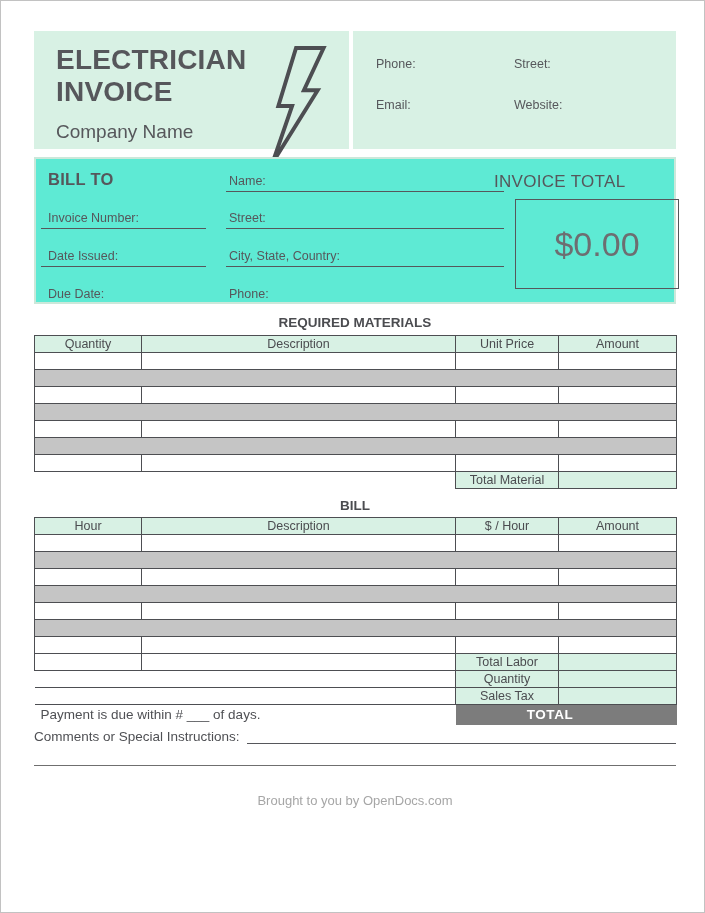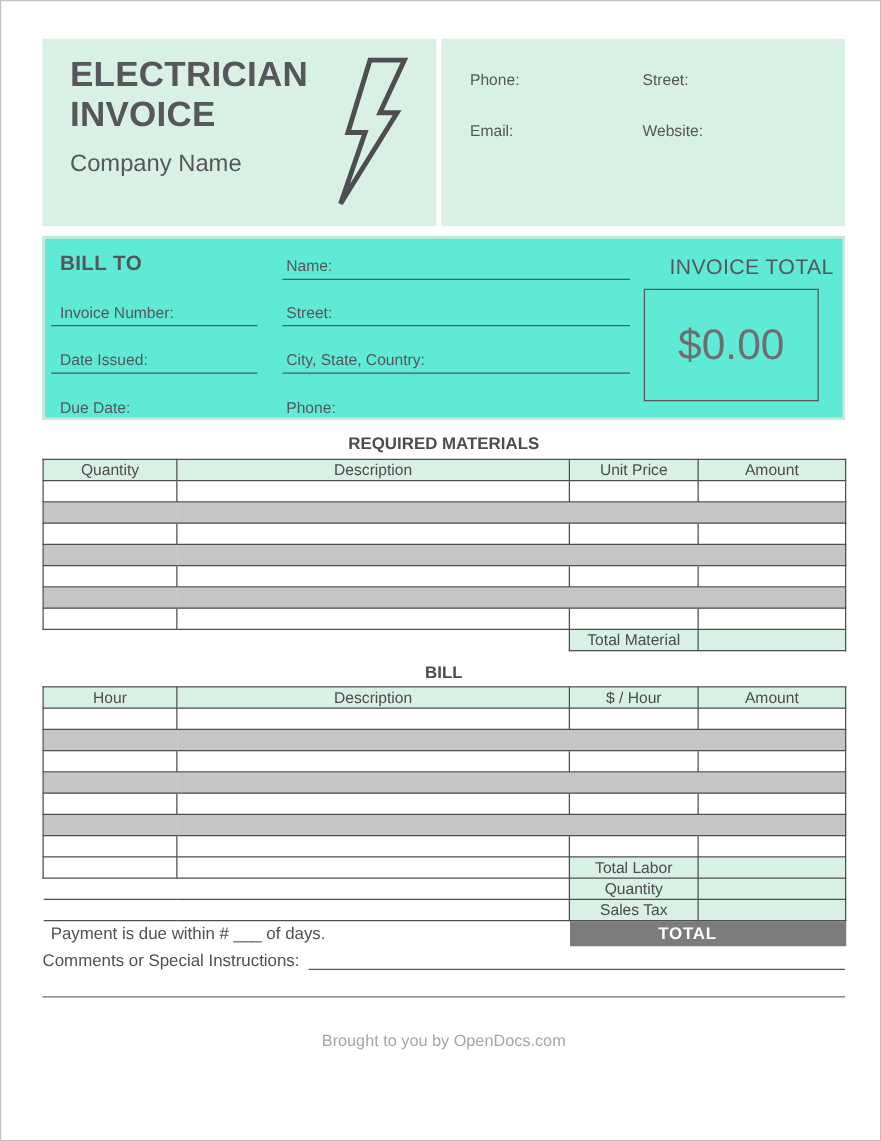--- a/index.html
+++ b/index.html
@@ -6,37 +6,37 @@
     --mint:#d8f1e4; --mint-border:#cbe8da; --row-gray:#c5c5c5; --bar-gray:#7c7c7c;
     --border-dark:#4d4e52; --text-dark:#56575b; --text-muted:#a6a6a6;
   }
   *{box-sizing:border-box;}
   html,body{margin:0;padding:0;background:#fff;}
   .page{position:relative;width:705px;height:913px;border:1px solid #c2c2c2;
         font-family:"Liberation Sans",sans-serif;color:var(--text-dark);overflow:hidden;}
   .content{position:absolute;left:33px;top:30px;width:642px;}
 
   
-  .header{display:flex;height:150px;}
+  .header{display:flex;height:118px;}
   .header-left{position:relative;width:315px;background:var(--mint);}
   .title{margin:13px 0 0 22px;font-size:28px;font-weight:bold;line-height:1.15;letter-spacing:.2px;color:var(--text-dark);}
   .company{margin:13px 0 0 22px;font-size:19px;color:var(--text-dark);}
   .bolt{position:absolute;right:16px;top:15px;}
   .bolt polygon{fill:none;stroke:var(--border-dark);stroke-width:4;stroke-linejoin:miter;}
   .header-right{flex:1;margin-left:4px;background:var(--mint);display:grid;
     grid-template-columns:138px 1fr;grid-auto-rows:41px;padding:26px 0 0 23px;
     font-size:12.5px;color:var(--text-dark);}
 
   
   .billto{position:relative;margin-top:8px;height:147px;border:2px solid var(--mint-border);background:#5eead4;font-size:12.5px;}
   .billto .abs{position:absolute;}
   .bt-head{left:12px;top:11px;font-size:16.5px;font-weight:bold;letter-spacing:.3px;}
   .fline{border-bottom:1px solid var(--text-dark);height:0;}
-  .inv-total-label{left:485px;top:13px;width:146px;text-align:right;font-size:17px;letter-spacing:.3px;}
-  .inv-total-box{left:479px;top:40px;width:140px;height:90px;border:1px solid var(--text-dark);
+  .inv-total-label{left:458px;top:13px;width:146px;text-align:left;font-size:17px;letter-spacing:.3px;}
+  .inv-total-box{left:479px;top:40px;width:164px;height:90px;border:1px solid var(--text-dark);
     display:flex;align-items:center;justify-content:center;font-size:34px;color:#6d6e71;}
 
   
   .section-title{text-align:center;font-weight:bold;font-size:13.5px;color:#4b4c50;margin:11px 0 5px;}
   .section-title.labor{margin-top:9px;margin-bottom:4px;}
 
   
   table{border-collapse:collapse;table-layout:fixed;width:642px;font-size:12.5px;color:#4b4c50;}
   col.c1{width:107px;} col.c2{width:314px;} col.c3{width:103px;} col.c4{width:118px;}
   th{background:var(--mint);border:1px solid var(--border-dark);height:17px;font-weight:normal;text-align:center;}

